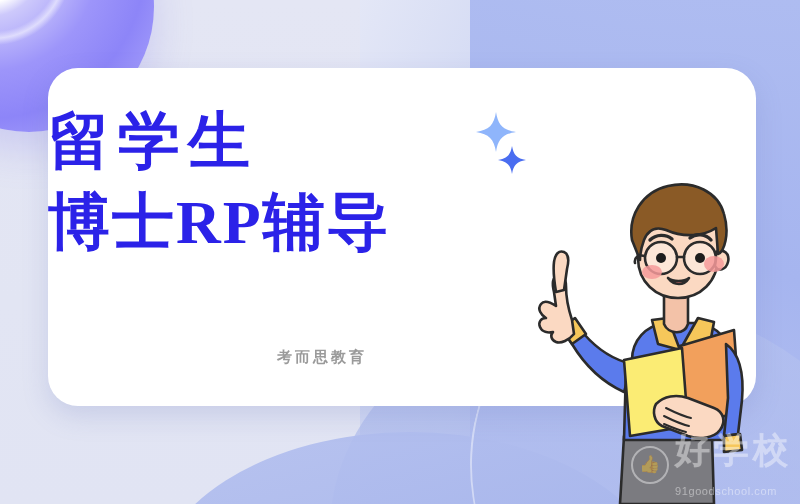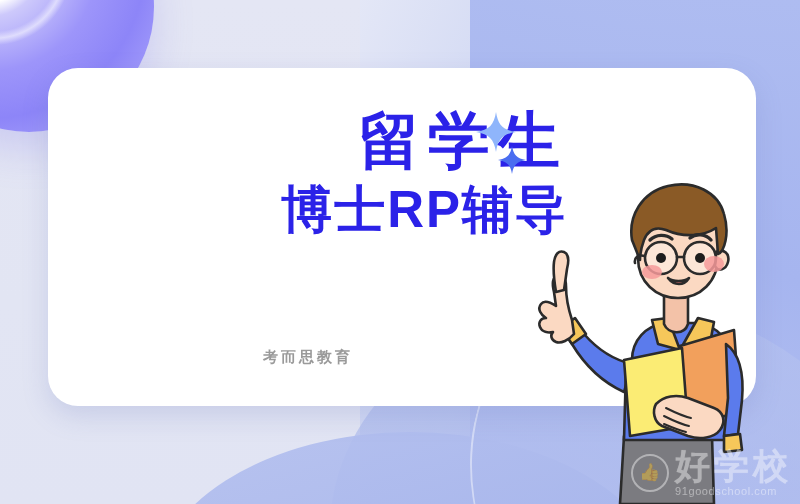--- a/index.html
+++ b/index.html
@@ -49,35 +49,36 @@
   }
   
   .card{
     position:absolute;left:48px;top:68px;width:708px;height:338px;
     background:#ffffff;border-radius:30px;
     box-shadow:0 10px 26px rgba(110,125,190,.22);
   }
   
   .headline{
     position:absolute;left:48px;top:108px;width:520px;
-    text-align:right;
-    font-family:Liberation Sans, sans-serif;
+    text-align:left;
+    font-family:Liberation Serif, serif;
   }
   .line1{
     font-size:62px;font-weight:bold;letter-spacing:8px;
     line-height:1.08;
   }
   .line2{
-    font-size:51px;font-weight:bold;letter-spacing:2px;
-    line-height:1.15;margin-top:6px;
+    font-size:62px;font-weight:bold;letter-spacing:2px;
+    line-height:1.15;margin-top:12px;
   }
   .subtitle{
     position:absolute;left:48px;top:348px;width:520px;text-align:center;
     font-size:15px;letter-spacing:3px;font-weight:bold;
     font-family:"DejaVu Sans","Liberation Sans",sans-serif;
+    padding-left:14px;
   }
   
   .spark{position:absolute;}
   .spark svg{display:block;}
   
   .watermark{
     position:absolute;right:8px;bottom:6px;
     display:flex;align-items:center;gap:6px;
     opacity:.42;
   }
@@ -85,21 +86,21 @@
     width:34px;height:34px;border-radius:50%;
     border:2px solid #ffffff;display:flex;align-items:center;justify-content:center;
     color:#ffffff;font-size:17px;
   }
   .wm-text{color:#ffffff;line-height:1.05;}
   .wm-cn{
     font-size:35px;font-weight:bold;letter-spacing:4px;
     font-family:"DejaVu Sans","Liberation Sans",sans-serif;
     text-shadow:0 0 1px rgba(255,255,255,.7);
   }
-  .wm-url{font-size:11px;letter-spacing:.6px;margin-top:2px;}
+  .wm-url{font-size:11px;letter-spacing:.6px;margin-top:18px;}
   
   .person{position:absolute;left:528px;top:168px;width:272px;height:336px;}
   .person svg{display:block;}
 </style>
 </head>
 <body>
 
 <div class="stage">
 
   <div class="bg-wash-left"></div>

